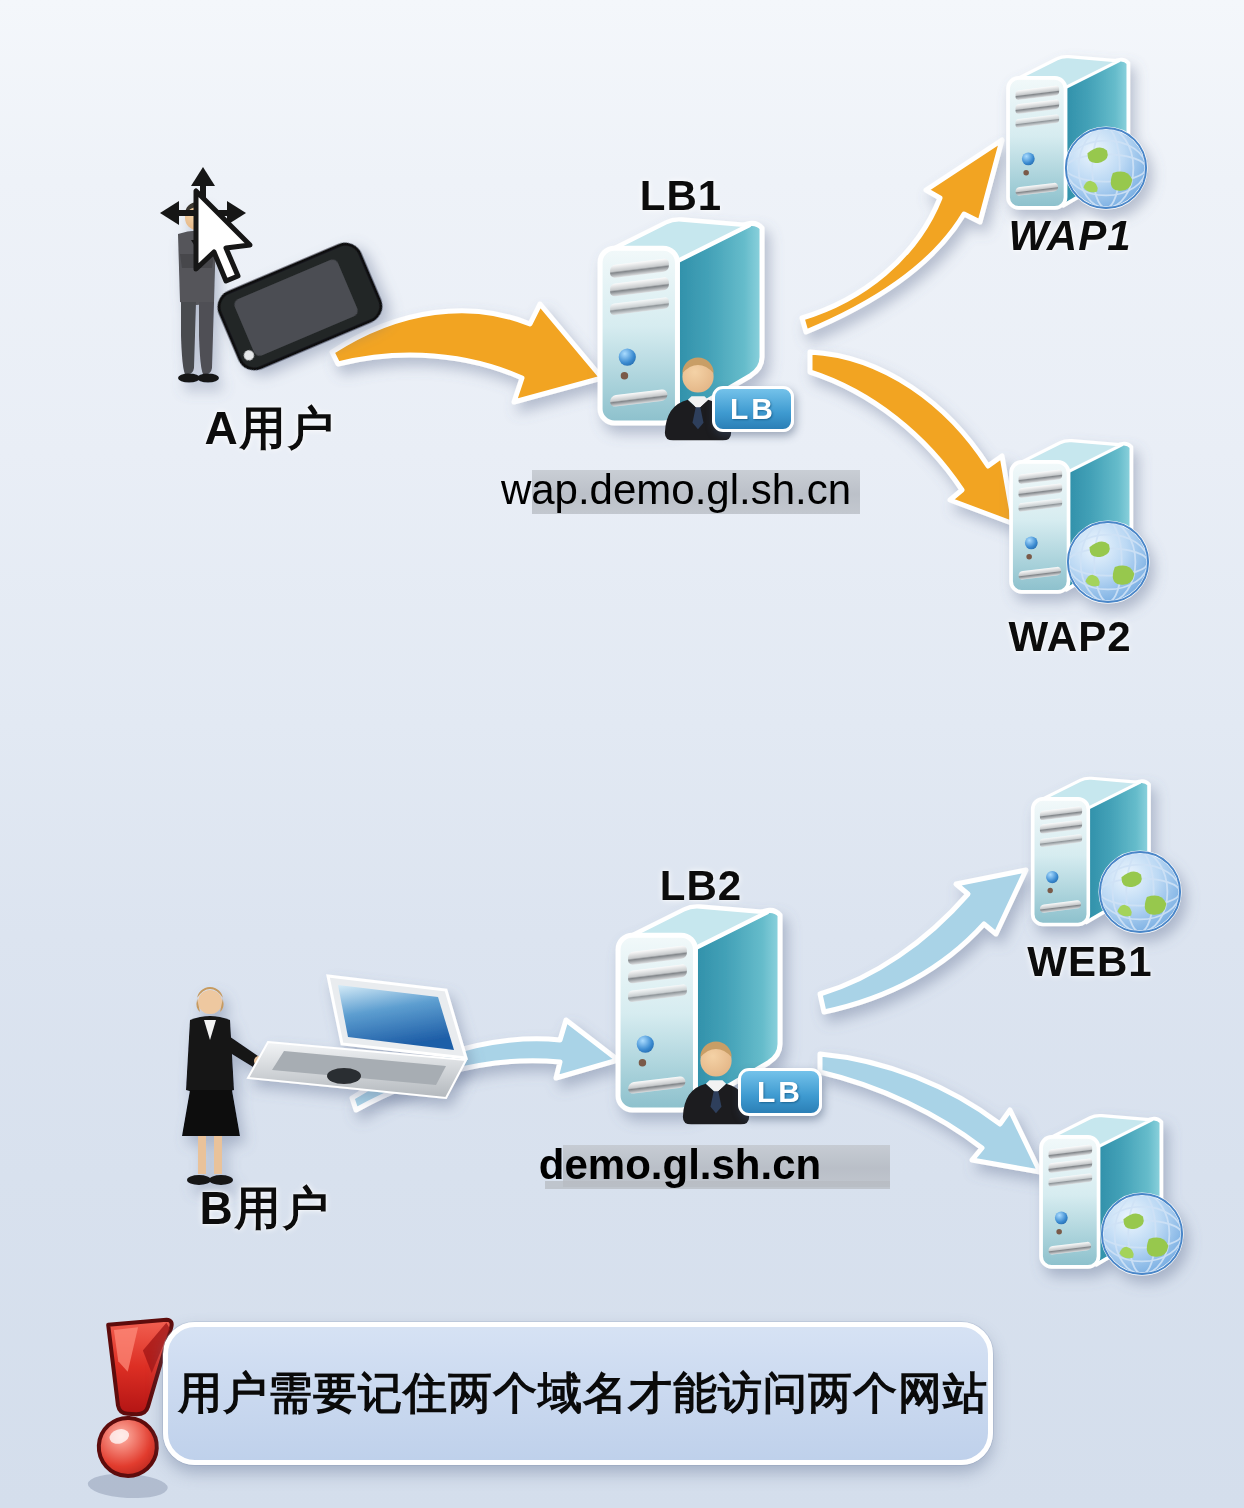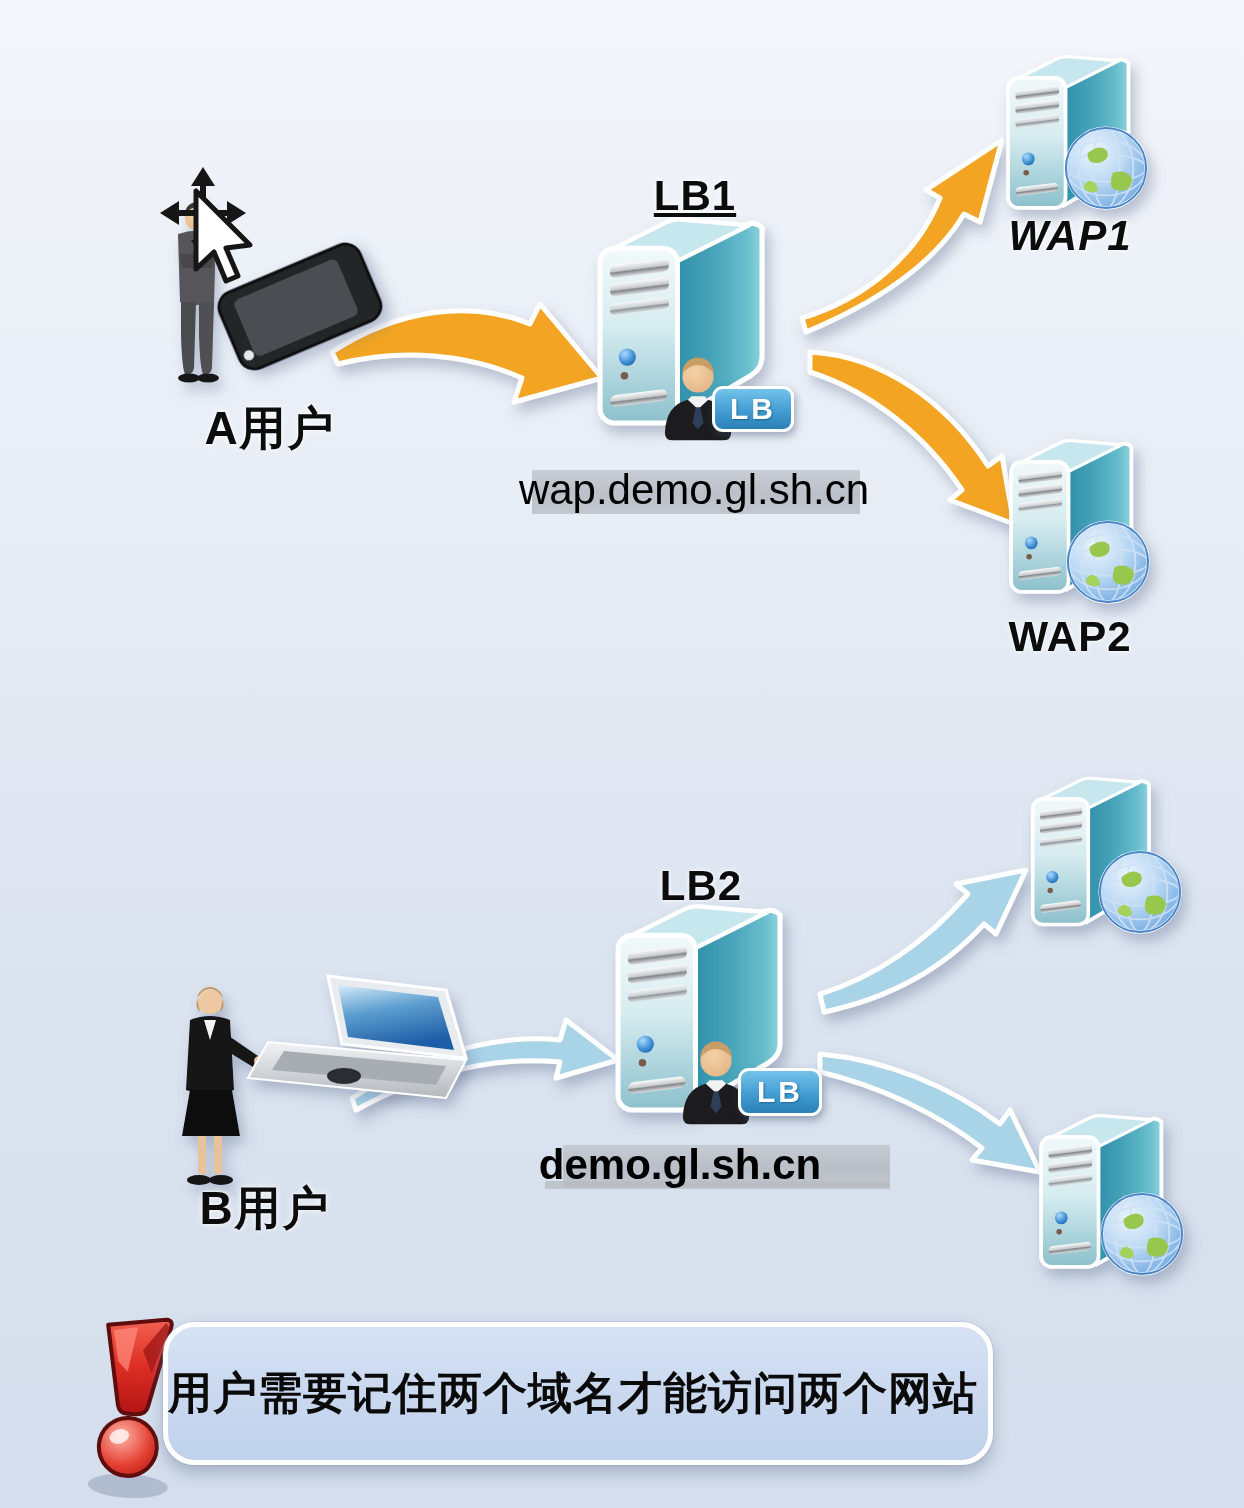--- a/index.html
+++ b/index.html
@@ -18,21 +18,21 @@
   .hl-strip{position:absolute;background:#b7bbc2;opacity:.75;}
   .badge{position:absolute;display:flex;align-items:center;justify-content:center;
     background:linear-gradient(180deg,#74c2ea 0%,var(--lb-badge-blue,#3E9AD0) 60%,#2b7fb6 100%);
     border:3px solid #ffffff;border-radius:11px;color:#ffffff;font-weight:bold;
     font-size:30px;letter-spacing:3px;box-shadow:2px 4px 8px rgba(60,80,110,.45);
     text-shadow:1px 1px 2px rgba(0,60,100,.5);}
   .note-box{position:absolute;left:163px;top:1322px;width:820px;height:133px;
     background:linear-gradient(180deg,#d6e2f4 0%,var(--note-bg,#C9D8EF) 55%,#bfd1eb 100%);
     border:5px solid #ffffff;border-radius:32px;
     box-shadow:0 8px 16px rgba(105,120,150,.45),0 0 0 1px rgba(160,175,200,.35);
-    display:flex;align-items:center;justify-content:flex-start;}
+    display:flex;align-items:center;justify-content:flex-end;}
   .note-text{font-size:44px;font-weight:bold;color:#0a0a0a;letter-spacing:1px;white-space:nowrap;}
 </style>
 </head>
 <body>
 
 <div class="canvas">
 
 <svg width="1244" height="1508" viewBox="0 0 1244 1508" xmlns="http://www.w3.org/2000/svg">
   <defs>
     <filter id="ds" x="-40%" y="-40%" width="180%" height="180%">
@@ -228,30 +228,31 @@
   <g transform="translate(76,1310) rotate(3 55 95)">
     <ellipse cx="56" cy="176" rx="40" ry="12" fill="#93a0b8" opacity="0.55"></ellipse>
     <path d="M28,16 L86,8 Q93,8 91,16 L72,96 Q70,104 60,104 L52,104 Q44,104 42,96 Z" fill="url(#gExcl)" stroke="#5e0c0c" stroke-width="4" stroke-linejoin="round"></path>
     <path d="M34,21 L58,17 L50,62 L40,52 Z" fill="#ff8f7e" opacity="0.7"></path>
     <path d="M86,11 L90,17 L74,62 L64,40 Z" fill="#a01414" opacity="0.75"></path>
     <circle cx="54" cy="137" r="29" fill="url(#gBall)" stroke="#5e0c0c" stroke-width="4"></circle>
     <ellipse cx="45" cy="127" rx="10" ry="7" fill="#ffffff" opacity="0.75" transform="rotate(-20 45 127)"></ellipse>
   </g>
 </svg>
 
-<div class="label node-label" style="left:625px;top:172px;width:140px;text-decoration:underline;">LB1</div>
+<div class="label node-label" style="left:611px;top:172px;width:140px;">LB1</div>
 <div class="label node-label" style="left:990px;top:212px;width:160px;font-style:italic;">WAP1</div>
 <div class="label node-label" style="left:990px;top:613px;width:160px;">WAP2</div>
 <div class="label node-label" style="left:631px;top:862px;width:140px;">LB2</div>
+<div class="label node-label" style="left:1010px;top:938px;width:160px;">WEB1</div>
 
 <div class="label user-label" style="left:185px;top:1178px;width:160px;">B用户</div>
 <div class="label user-label" style="left:190px;top:398px;width:160px;">A用户</div>
 
 <div class="hl" style="left:532px;top:470px;width:328px;height:44px;"></div>
-<div class="label domain-label" style="left:494px;top:466px;width:400px;">wap.demo.gl.sh.cn</div>
+<div class="label domain-label" style="left:476px;top:466px;width:400px;">wap.demo.gl.sh.cn</div>
 
 <div class="hl" style="left:563px;top:1145px;width:327px;height:42px;"></div>
 <div class="hl-strip" style="left:545px;top:1181px;width:345px;height:8px;"></div>
 <div class="label domain-label" style="left:480px;top:1141px;width:400px;font-weight:bold;">demo.gl.sh.cn</div>
 
 <div class="badge" style="left:712px;top:386px;width:76px;height:40px;">LB</div>
 <div class="badge" style="left:738px;top:1068px;width:78px;height:42px;">LB</div>
 
 <div class="note-box">
   <div class="note-text">用户需要记住两个域名才能访问两个网站</div>

